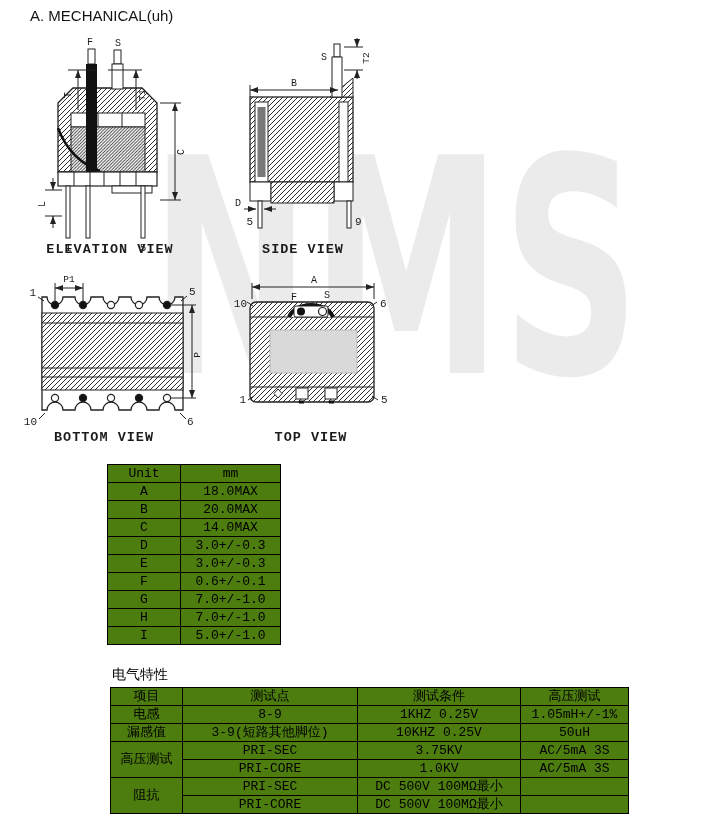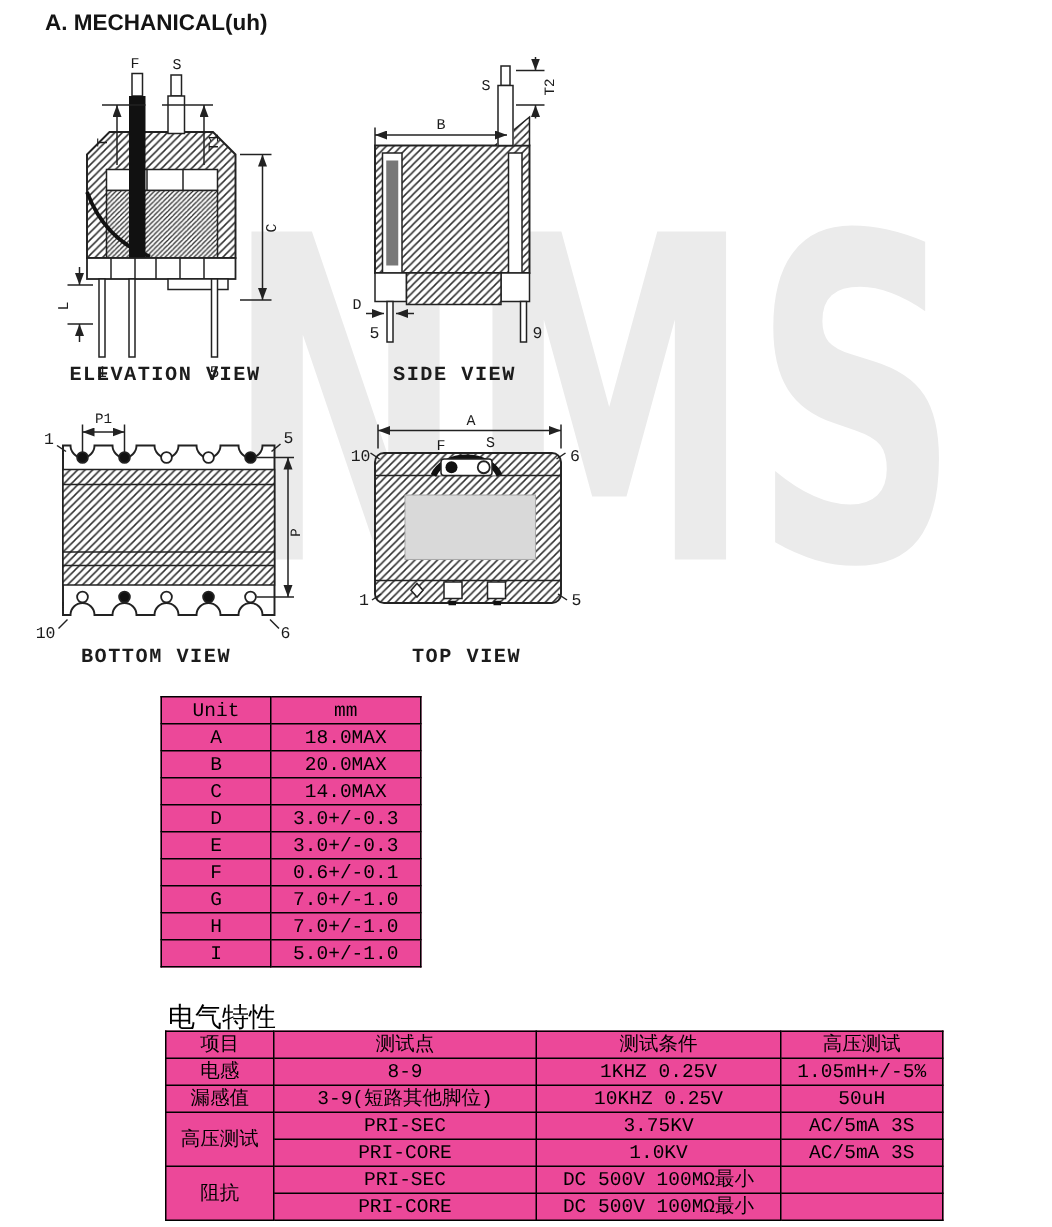--- a/index.html
+++ b/index.html
@@ -1,38 +1,38 @@
 <!DOCTYPE html>
 <html><head>
 <meta charset="utf-8">
 <style>
   html,body{margin:0;padding:0;background:#fff;}
   .page{position:relative;width:701px;height:818px;background:#fff;overflow:hidden;
         font-family:"Liberation Sans",sans-serif;}
-  .doc-title{position:absolute;left:30px;top:7px;font-size:15px;font-weight:700;color:#141414;z-index:2;}
+  .doc-title{position:absolute;left:30px;top:7px;font-size:15px;font-weight:400;color:#141414;z-index:2;}
   .watermark{position:absolute;left:150px;top:120px;font-size:300px;line-height:1;font-weight:bold;
              color:#ebebeb;font-family:"DejaVu Sans","Liberation Sans",sans-serif;
              transform:scaleX(0.64);transform-origin:left top;z-index:0;white-space:nowrap;}
   svg.draw{position:absolute;z-index:1;overflow:visible;}
   #elev{left:25px;top:36px;width:180px;height:226px;}
   #side{left:228px;top:38px;width:150px;height:222px;}
   #bott{left:12px;top:272px;width:200px;height:178px;}
   #topv{left:222px;top:272px;width:180px;height:178px;}
   svg text{font-family:"Liberation Mono","DejaVu Sans Mono",monospace;fill:#1c1c1c;}
   .dim{font-size:10px;}
   .dims{font-size:9.5px;}
   .pnum{font-size:11px;}
   .vtitle{font-size:13.5px;font-weight:bold;letter-spacing:1px;}
-  table{border-collapse:collapse;table-layout:fixed;position:absolute;background:#ec4899;z-index:1;}
+  table{border-collapse:collapse;table-layout:fixed;position:absolute;background:#4d7c0f;z-index:1;}
   #unitTable{left:107px;top:464px;width:173px;}
   #elecTable{left:110px;top:687px;width:518px;padding-left:40px;}
   th,td{border:1px solid #000;font-family:"Liberation Mono","DejaVu Sans Mono",monospace;
         font-size:13px;font-weight:normal;text-align:center;padding:0;height:17px;line-height:17px;
         color:#000;white-space:nowrap;overflow:hidden;}
-  .elec-title{position:absolute;left:112px;top:666px;font-size:18px;color:#000;z-index:1;
+  .elec-title{position:absolute;left:112px;top:666px;font-size:14px;color:#000;z-index:1;
               font-family:Liberation Sans, sans-serif;}
 </style>
 </head>
 <body>
 
 <div class="page">
 
   <div class="doc-title">A. MECHANICAL(uh)</div>
 
   <div class="watermark">NMS</div>
@@ -281,21 +281,21 @@
         <tr>
       <th>项目</th>
       <th>测试点</th>
       <th>测试条件</th>
       <th>高压测试</th>
     </tr>
     <tr>
       <td>电感</td>
       <td>8-9</td>
       <td>1KHZ 0.25V</td>
-      <td>1.05mH+/-5%</td>
+      <td>1.05mH+/-1%</td>
     </tr>
     <tr>
       <td>漏感值</td>
       <td>3-9(短路其他脚位)</td>
       <td>10KHZ 0.25V</td>
       <td>50uH</td>
     </tr>
     <tr>
       <td rowspan="2">高压测试</td>
       <td>PRI-SEC</td>

